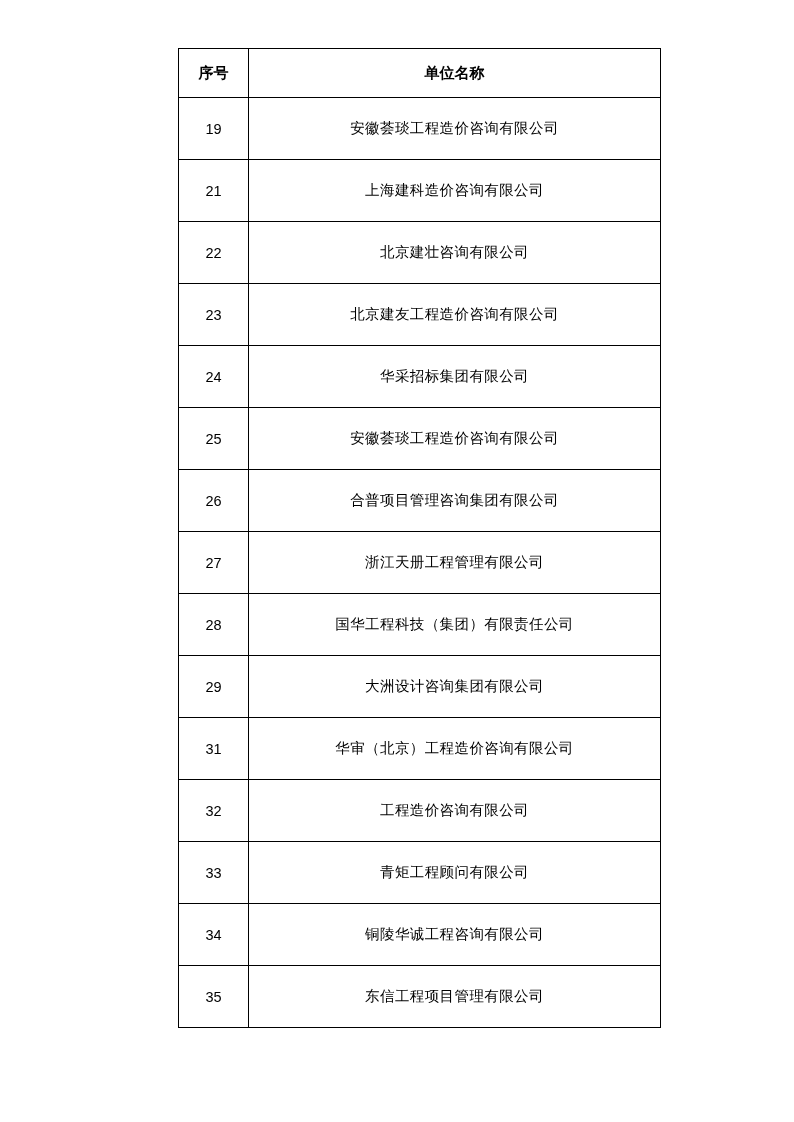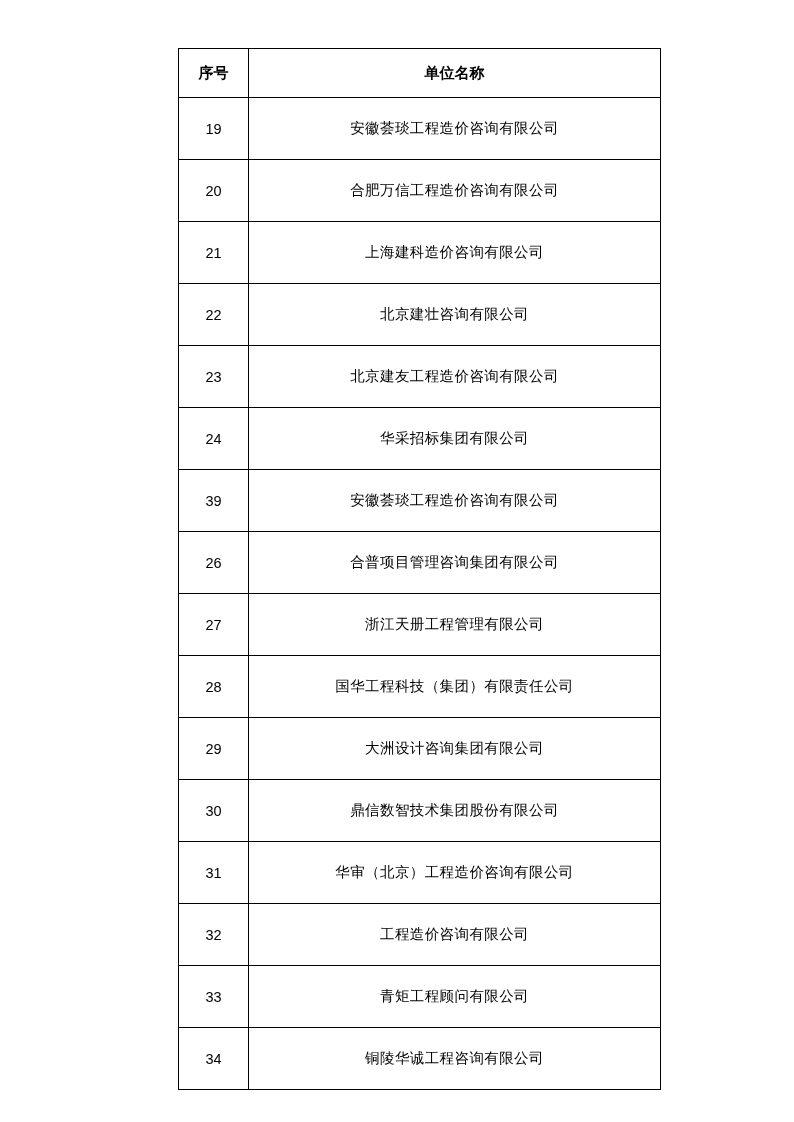--- a/index.html
+++ b/index.html
@@ -76,75 +76,71 @@
           <th>序号</th>
           <th>单位名称</th>
         </tr>
       </thead>
       <tbody>
         <tr>
           <td class="idx-cell">19</td>
           <td class="name-cell">安徽荟琰工程造价咨询有限公司</td>
         </tr>
         <tr>
-          <td class="idx-cell">20</td>
-          <td class="name-cell">合肥万信工程造价咨询有限公司</td>
-        </tr>
-        <tr>
           <td class="idx-cell">21</td>
           <td class="name-cell">上海建科造价咨询有限公司</td>
         </tr>
         <tr>
           <td class="idx-cell">22</td>
           <td class="name-cell">北京建壮咨询有限公司</td>
         </tr>
         <tr>
           <td class="idx-cell">23</td>
           <td class="name-cell">北京建友工程造价咨询有限公司</td>
         </tr>
         <tr>
           <td class="idx-cell">24</td>
           <td class="name-cell">华采招标集团有限公司</td>
         </tr>
         <tr>
-          <td class="idx-cell">39</td>
+          <td class="idx-cell">25</td>
           <td class="name-cell">安徽荟琰工程造价咨询有限公司</td>
         </tr>
         <tr>
           <td class="idx-cell">26</td>
           <td class="name-cell">合普项目管理咨询集团有限公司</td>
         </tr>
         <tr>
           <td class="idx-cell">27</td>
           <td class="name-cell">浙江天册工程管理有限公司</td>
         </tr>
         <tr>
           <td class="idx-cell">28</td>
           <td class="name-cell">国华工程科技（集团）有限责任公司</td>
         </tr>
         <tr>
           <td class="idx-cell">29</td>
           <td class="name-cell">大洲设计咨询集团有限公司</td>
         </tr>
         <tr>
-          <td class="idx-cell">30</td>
-          <td class="name-cell">鼎信数智技术集团股份有限公司</td>
-        </tr>
-        <tr>
           <td class="idx-cell">31</td>
           <td class="name-cell">华审（北京）工程造价咨询有限公司</td>
         </tr>
         <tr>
           <td class="idx-cell">32</td>
           <td class="name-cell">工程造价咨询有限公司</td>
         </tr>
         <tr>
           <td class="idx-cell">33</td>
           <td class="name-cell">青矩工程顾问有限公司</td>
         </tr>
         <tr>
           <td class="idx-cell">34</td>
           <td class="name-cell">铜陵华诚工程咨询有限公司</td>
         </tr>
+        <tr>
+          <td class="idx-cell">35</td>
+          <td class="name-cell">东信工程项目管理有限公司</td>
+        </tr>
       </tbody>
     </table>
   </div>
 </div>
 
 </body></html>

